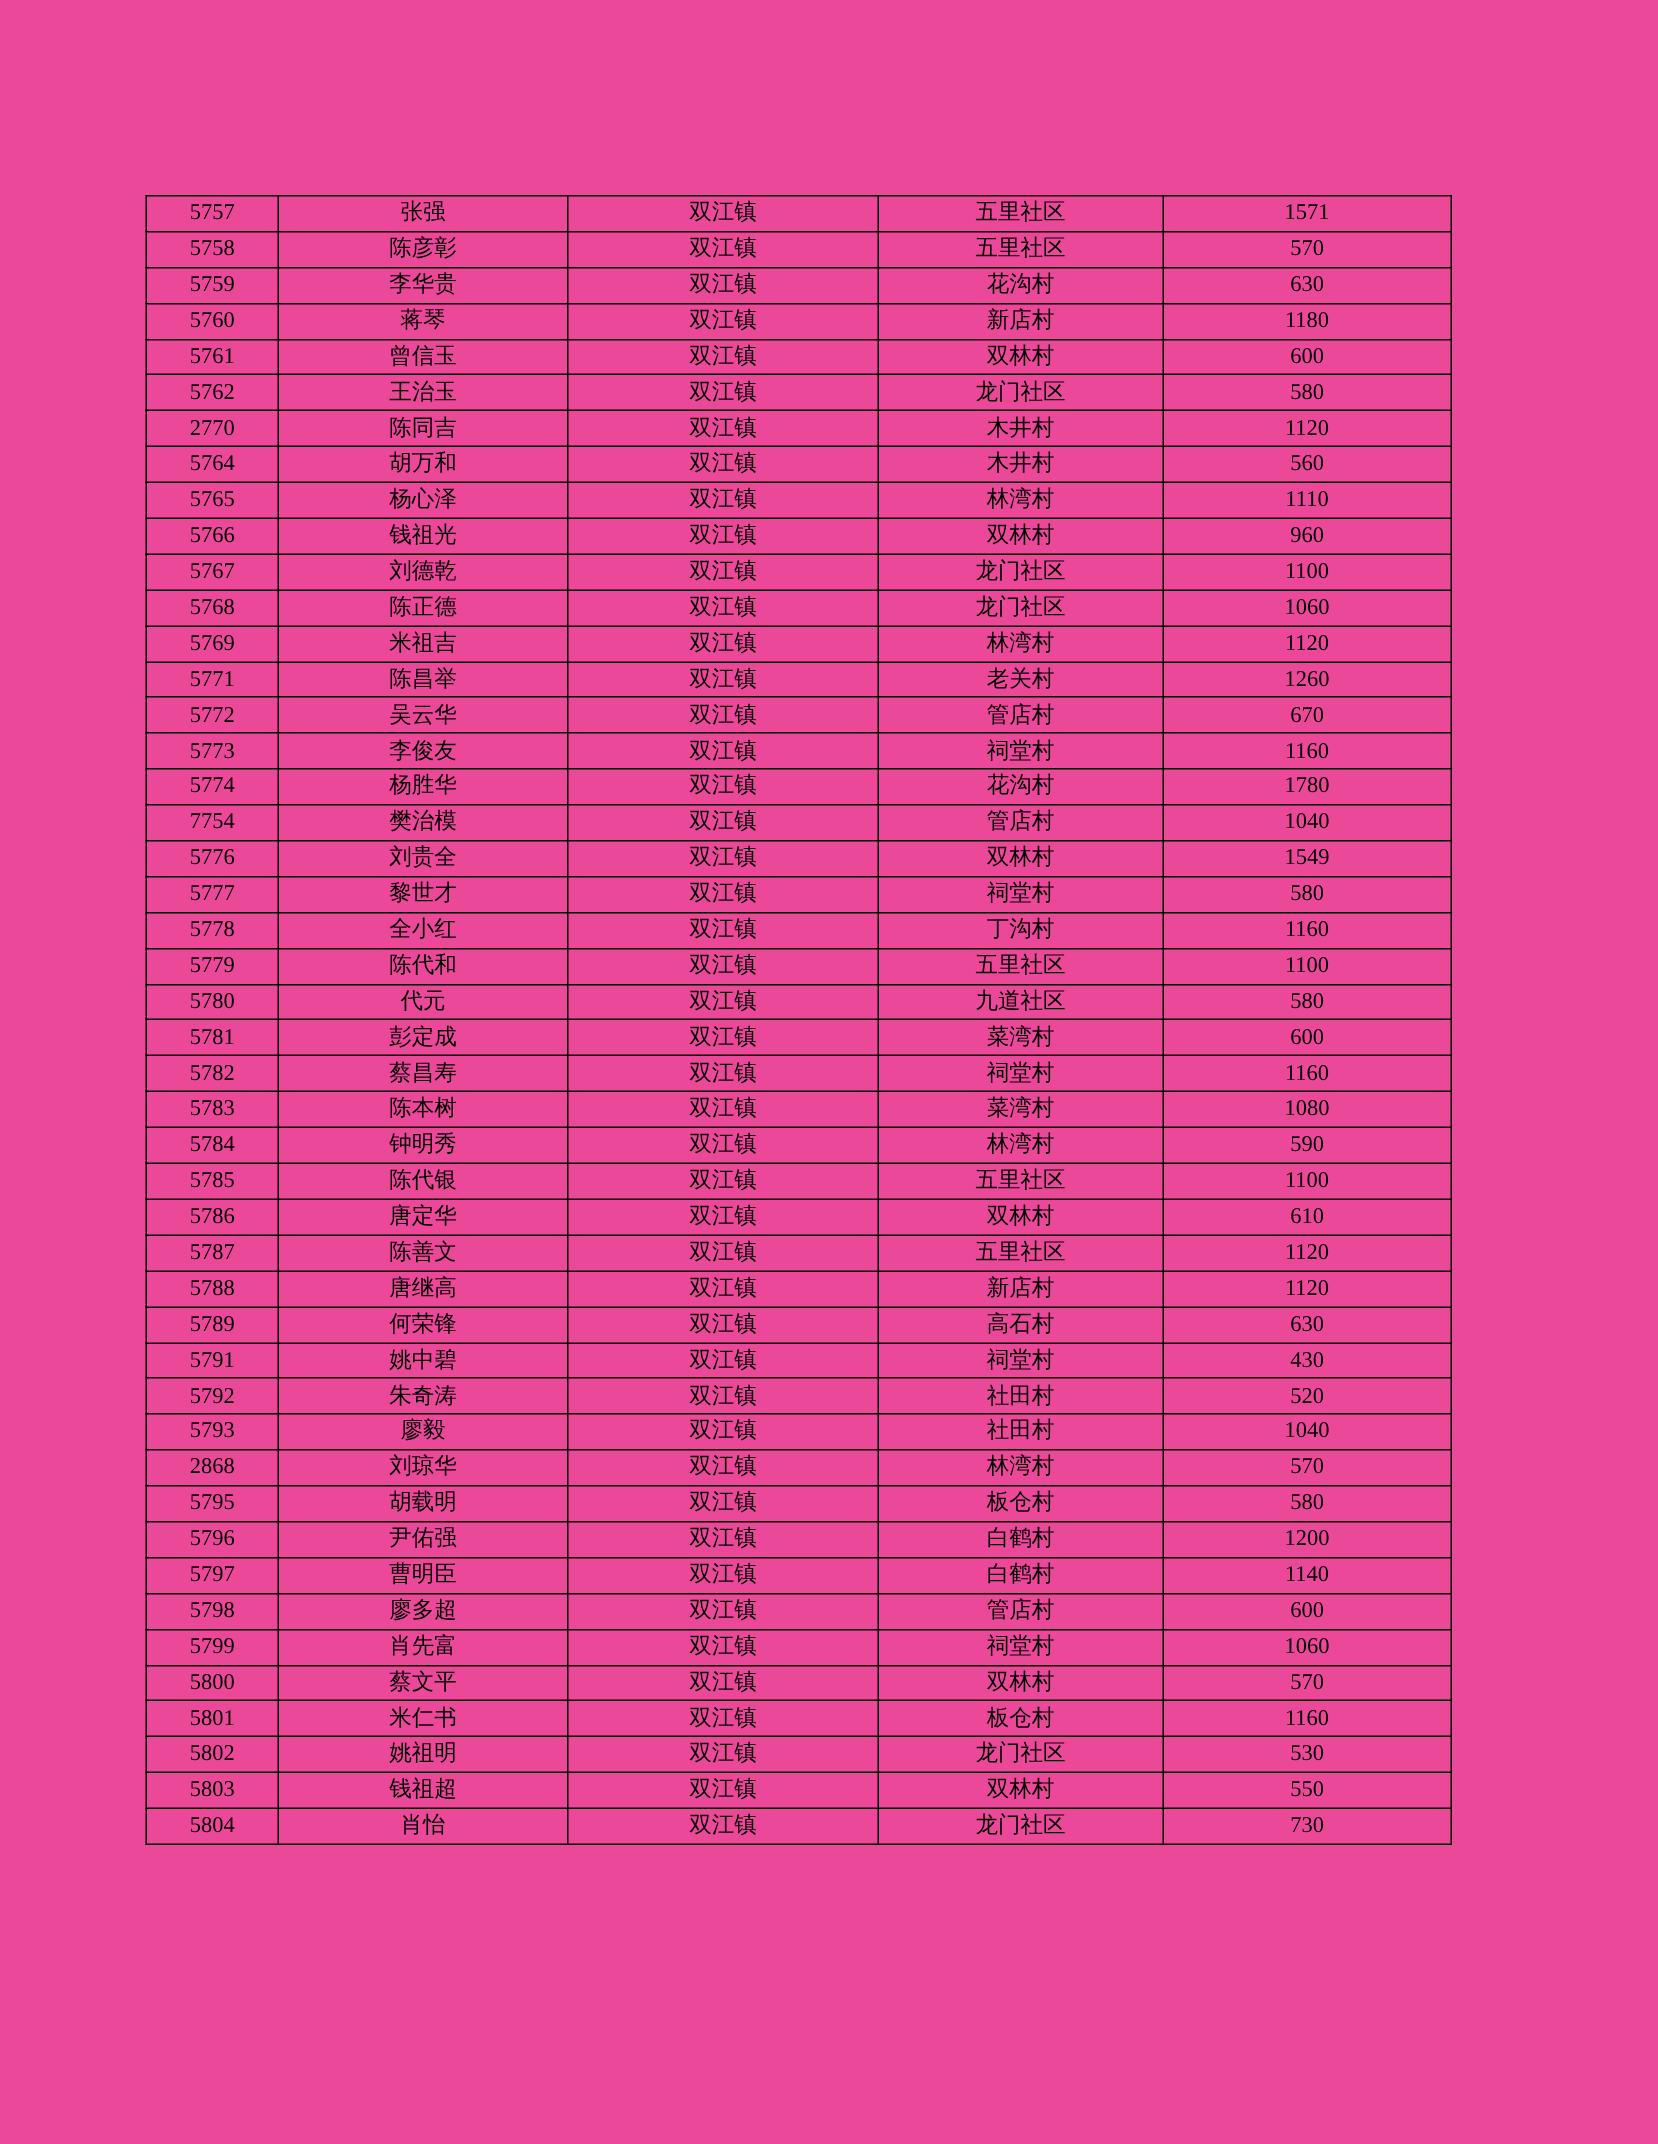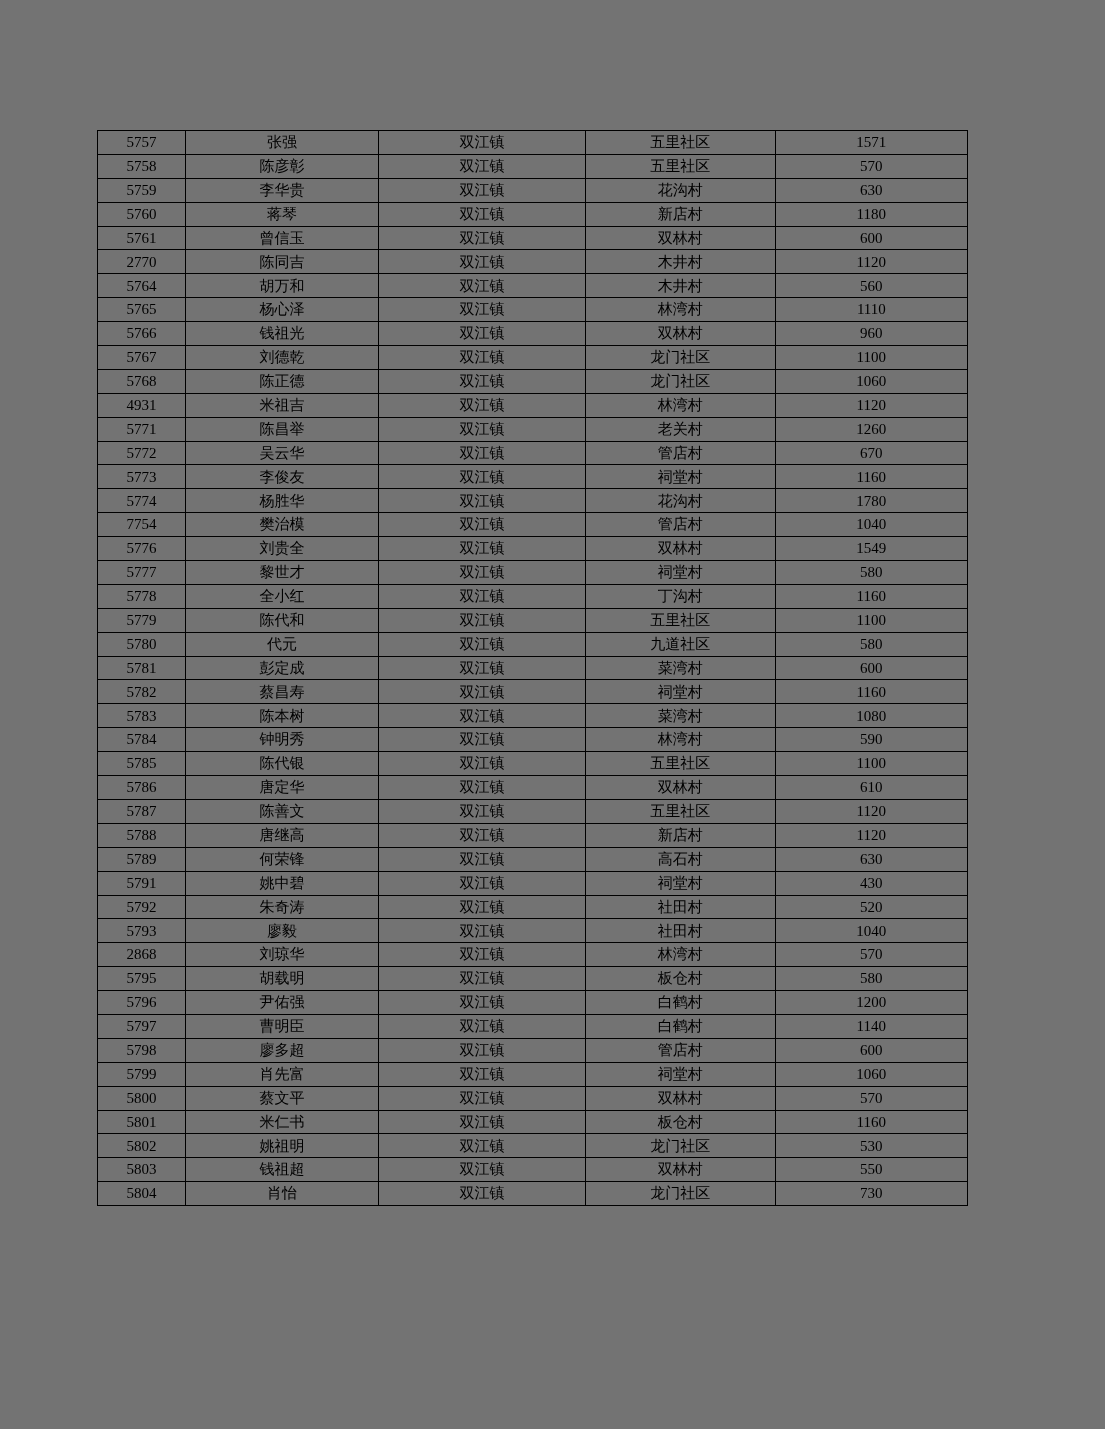--- a/index.html
+++ b/index.html
@@ -13,21 +13,21 @@
     position: relative;
     font-family: "Liberation Serif", "DejaVu Serif", serif;
     color: #000000;
   }
   .page {
     position: absolute;
     top: 0;
     left: 0;
     width: 1105px;
     height: 1429px;
-    background: #737373;
+    background: #ec4899;
   }
   table.data-table {
     position: absolute;
     top: 130px;
     left: 97px;
     width: 871px;
     border-collapse: collapse;
     table-layout: fixed;
     font-size: 15px;
   }
@@ -89,20 +89,27 @@
           <td>1180</td>
         </tr>
         <tr>
           <td>5761</td>
           <td>曾信玉</td>
           <td>双江镇</td>
           <td>双林村</td>
           <td>600</td>
         </tr>
         <tr>
+          <td>5762</td>
+          <td>王治玉</td>
+          <td>双江镇</td>
+          <td>龙门社区</td>
+          <td>580</td>
+        </tr>
+        <tr>
           <td>2770</td>
           <td>陈同吉</td>
           <td>双江镇</td>
           <td>木井村</td>
           <td>1120</td>
         </tr>
         <tr>
           <td>5764</td>
           <td>胡万和</td>
           <td>双江镇</td>
@@ -131,21 +138,21 @@
           <td>1100</td>
         </tr>
         <tr>
           <td>5768</td>
           <td>陈正德</td>
           <td>双江镇</td>
           <td>龙门社区</td>
           <td>1060</td>
         </tr>
         <tr>
-          <td>4931</td>
+          <td>5769</td>
           <td>米祖吉</td>
           <td>双江镇</td>
           <td>林湾村</td>
           <td>1120</td>
         </tr>
         <tr>
           <td>5771</td>
           <td>陈昌举</td>
           <td>双江镇</td>
           <td>老关村</td>

